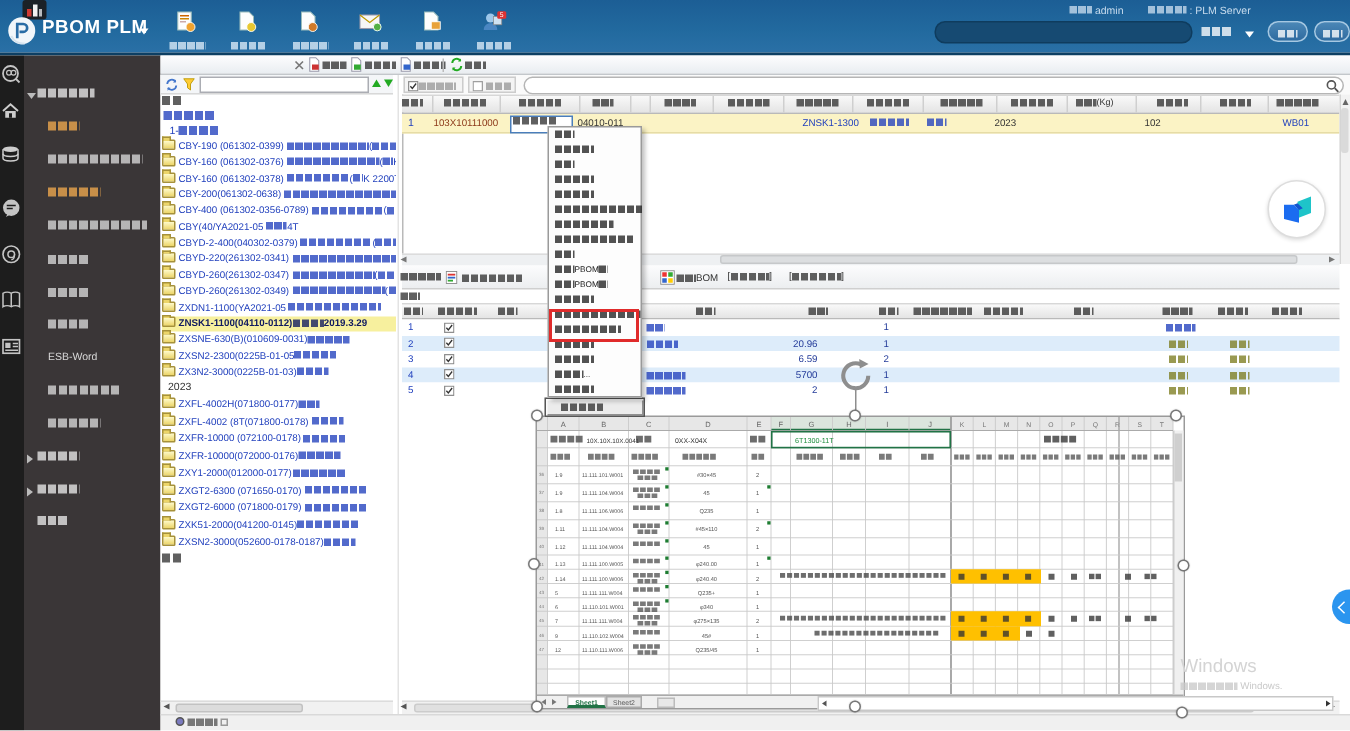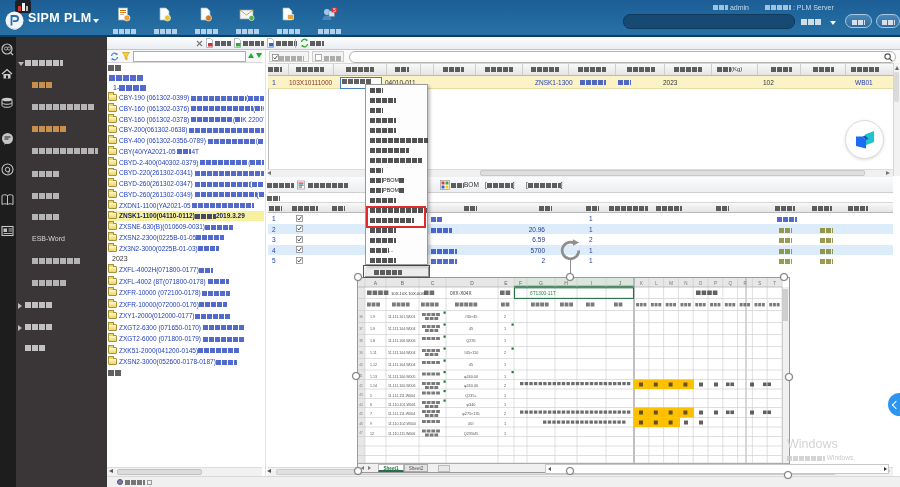--- a/index.html
+++ b/index.html
@@ -19,21 +19,21 @@
 <div class="ab" style="left:15px;top:0;width:16px;height:13px;background:#1b2127;border-radius:2px">
     <span class="ab" style="left:3px;top:5.5px;width:2.5px;height:5px;background:#d03a34"></span>
     <span class="ab" style="left:7px;top:3px;width:2.5px;height:7.5px;background:#f2f2f2"></span>
     <span class="ab" style="left:11px;top:6px;width:2px;height:4.5px;background:#b9bcbf"></span>
   </div>
 <svg class="ab" style="left:5px;top:11px" width="19" height="19" viewBox="0 0 19 19">
     <circle cx="9.5" cy="9.5" r="9" fill="#f2f6fa"></circle>
     <path d="M6.5 14.5V5h4a2.6 2.6 0 0 1 0 5.2H8" fill="none" stroke="#2a6ca5" stroke-width="1.8"></path>
     <path d="M2.5 13a9 9 0 0 0 9 5" fill="none" stroke="#d7e4ef" stroke-width="1.4"></path>
   </svg>
-<div class="ab" style="left:28px;top:12px;font-size:12.5px;font-weight:bold;color:#fff;letter-spacing:.4px">SIPM PLM</div>
+<div class="ab" style="left:28px;top:12px;font-size:12.5px;font-weight:bold;color:#fff;letter-spacing:.4px">PBOM PLM</div>
 <div class="ab" style="left:93px;top:18.5px;width:0;height:0;border-left:3.5px solid transparent;border-right:3.5px solid transparent;border-top:4.5px solid #fff"></div>
 <div class="ab" style="left:116px;top:7px"><svg width="15" height="15" viewBox="0 0 15 15">
       <rect x="2.5" y="1" width="9" height="12" fill="#fdfdfd" stroke="#9bb" stroke-width=".7"></rect>
       <rect x="4" y="3" width="6" height="1" fill="#c60"></rect>
       <rect x="4" y="5" width="6" height="1" fill="#cc8400"></rect>
       <rect x="4" y="7" width="4" height="1" fill="#caa"></rect>
       <circle cx="11" cy="11" r="3" fill="#f0a32f" stroke="#fff" stroke-width=".6"></circle>
     </svg></div>
 <div class="ab" style="left:113px;top:27px;color:#dcebf8"><i class="z z6" style="width:24px;"></i></div>
 <div class="ab" style="left:157px;top:7px"><svg width="15" height="15" viewBox="0 0 15 15">

